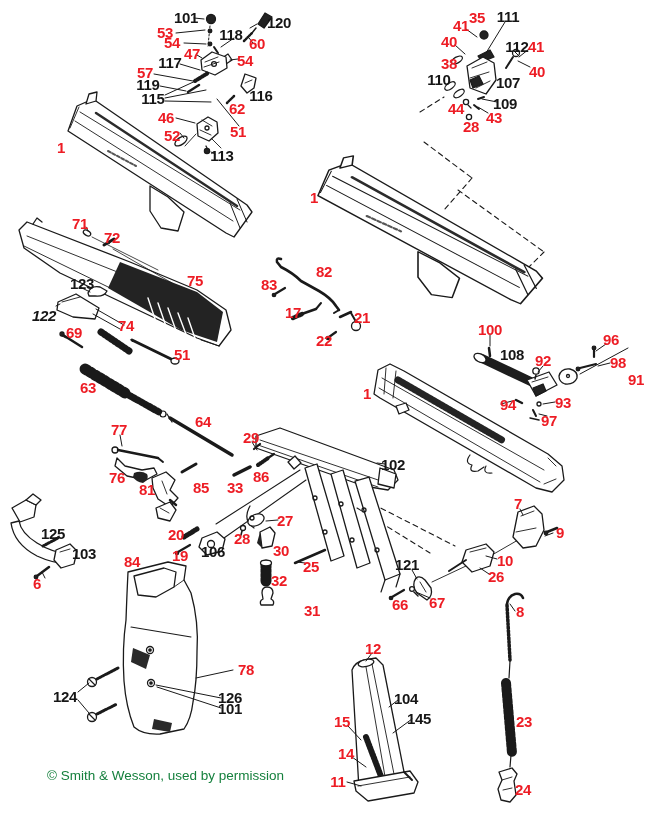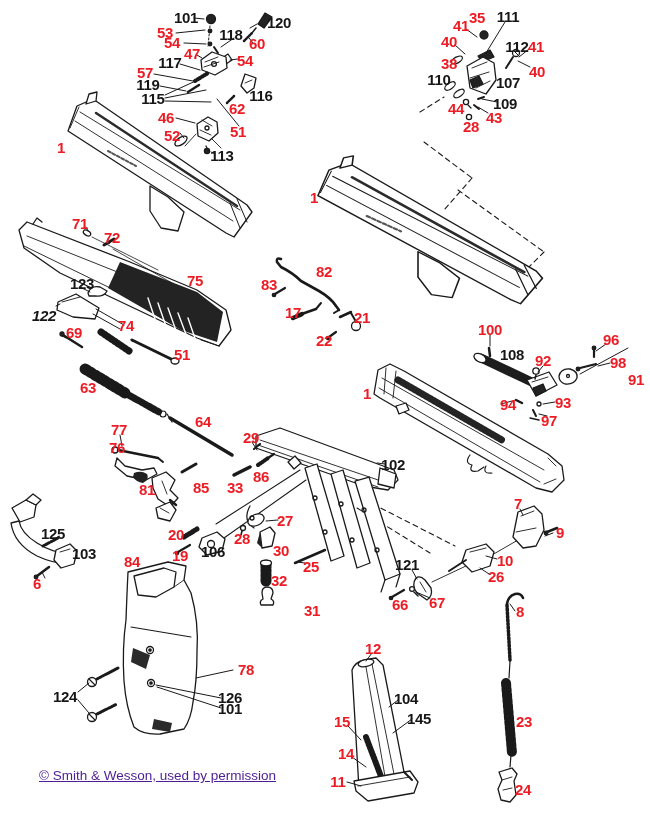--- a/index.html
+++ b/index.html
@@ -4,22 +4,22 @@
 <style>
   html,body{margin:0;padding:0;background:#fff;}
   #stage{position:relative;width:650px;height:815px;background:#ffffff;overflow:hidden;
          font-family:"Liberation Sans",sans-serif;}
   #art{position:absolute;left:0;top:0;}
   #labels{position:absolute;left:0;top:0;width:650px;height:815px;pointer-events:none;}
   .plabel{position:absolute;transform:translate(-50%,-50%);
           font:700 15px "Liberation Sans",sans-serif;letter-spacing:-0.3px;white-space:nowrap;}
   .plabel.red{color:#ed1c24;}
   .plabel.blk{color:#161616;}
-  #copyright{position:absolute;left:39px;top:768px;
-             font:400 13.5px "Liberation Sans",sans-serif;color:#4c1d95;text-decoration:underline;}
+  #copyright{position:absolute;left:47px;top:768px;
+             font:400 13.5px "Liberation Sans",sans-serif;color:#15803d;}
 </style>
 </head>
 <body>
 
 <div id="stage">
 
 <svg id="art" width="650" height="815" viewBox="0 0 650 815">
 <g stroke="#1a1a1a" fill="none" stroke-width="1.3" stroke-linecap="round" stroke-linejoin="round">
 
   <g stroke-width="1.1" stroke-dasharray="5 4">
@@ -359,21 +359,21 @@
       <span class="plabel red" style="left: 611px; top: 339px;">96</span>
       <span class="plabel red" style="left: 636px; top: 343px; margin-top: 36px;">91</span>
       <span class="plabel red" style="left: 618px; top: 362px;">98</span>
       <span class="plabel red" style="left: 508px; top: 404px;">94</span>
       <span class="plabel red" style="left: 563px; top: 402px;">93</span>
       <span class="plabel red" style="left: 549px; top: 420px;">97</span>
       <span class="plabel red" style="left: 367px; top: 393px;">1</span>
       <span class="plabel red" style="left: 88px; top: 387px;">63</span>
       <span class="plabel red" style="left: 203px; top: 421px;">64</span>
       <span class="plabel red" style="left: 119px; top: 429px;">77</span>
-      <span class="plabel red" style="left: 117px; top: 447px;">76</span>
+      <span class="plabel red" style="left: 117px; top: 477px;">76</span>
       <span class="plabel red" style="left: 147px; top: 489px;">81</span>
       <span class="plabel red" style="left: 132px; top: 517px; margin-top: 44px;">84</span>
       <span class="plabel red" style="left: 201px; top: 487px;">85</span>
       <span class="plabel red" style="left: 251px; top: 437px;">29</span>
       <span class="plabel red" style="left: 235px; top: 487px;">33</span>
       <span class="plabel red" style="left: 261px; top: 476px;">86</span>
       <span class="plabel blk" style="left: 393px; top: 464px;">102</span>
       <span class="plabel red" style="left: 285px; top: 520px;">27</span>
       <span class="plabel red" style="left: 176px; top: 534px;">20</span>
       <span class="plabel red" style="left: 242px; top: 538px;">28</span>

